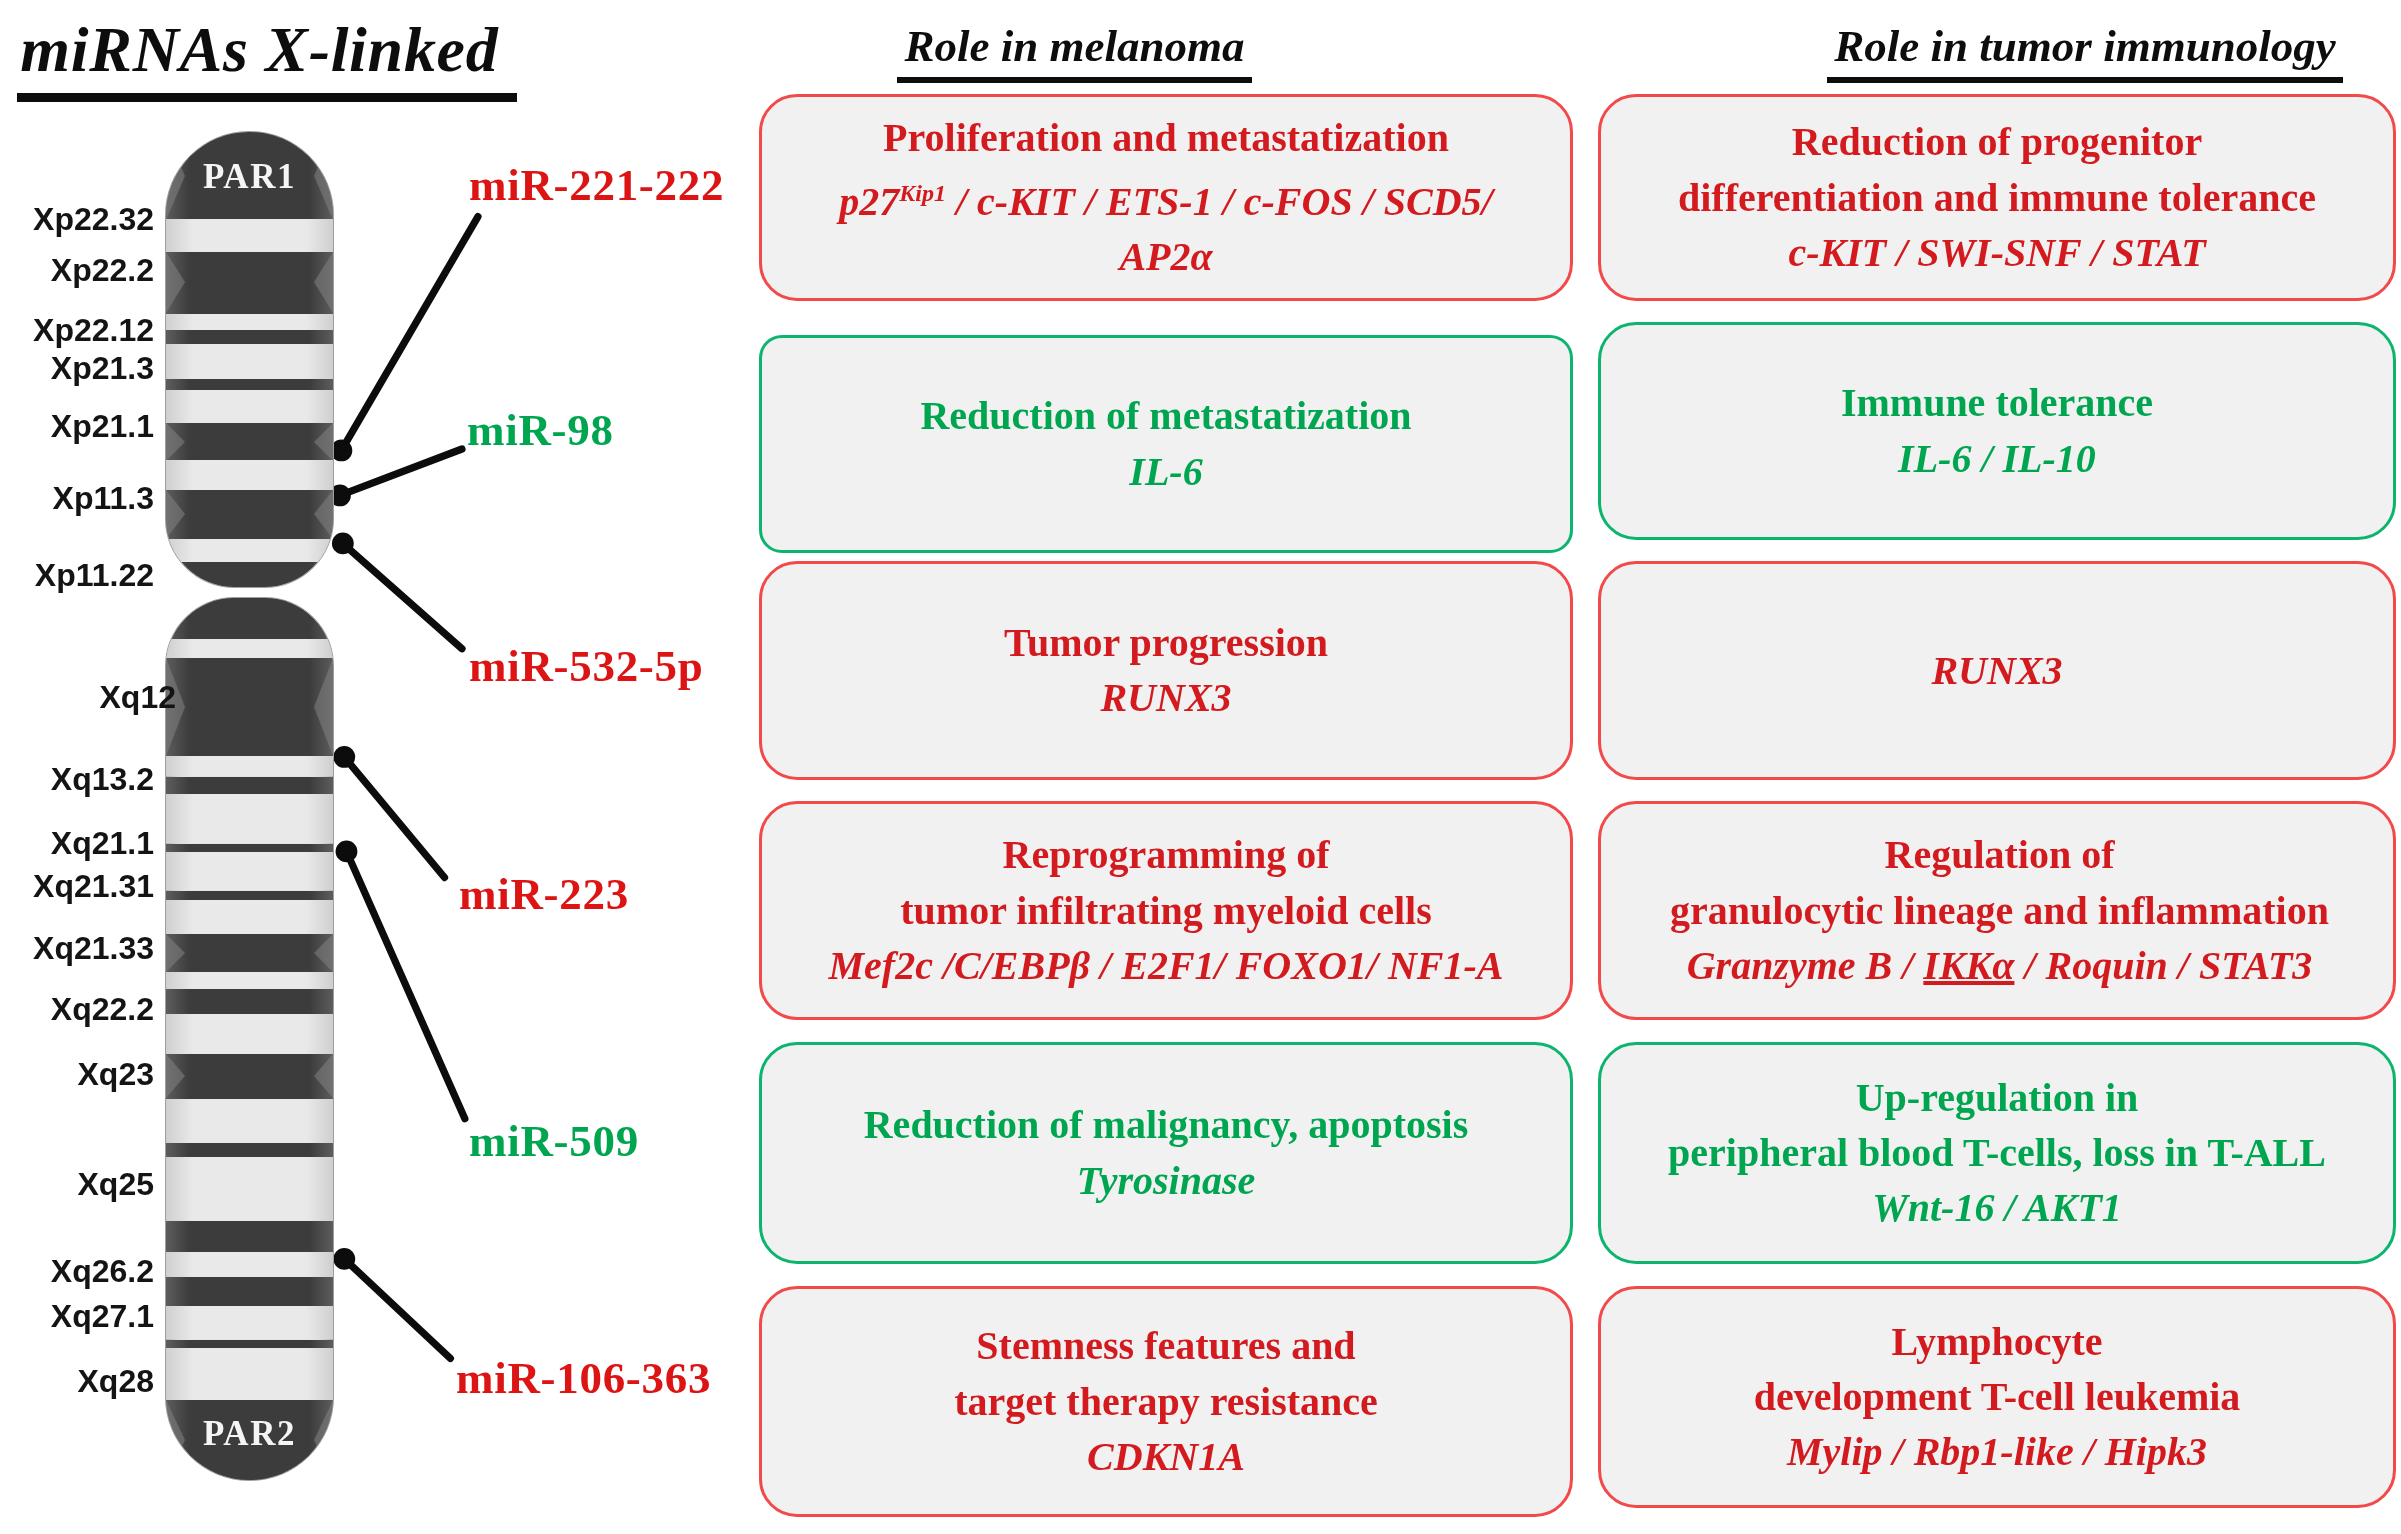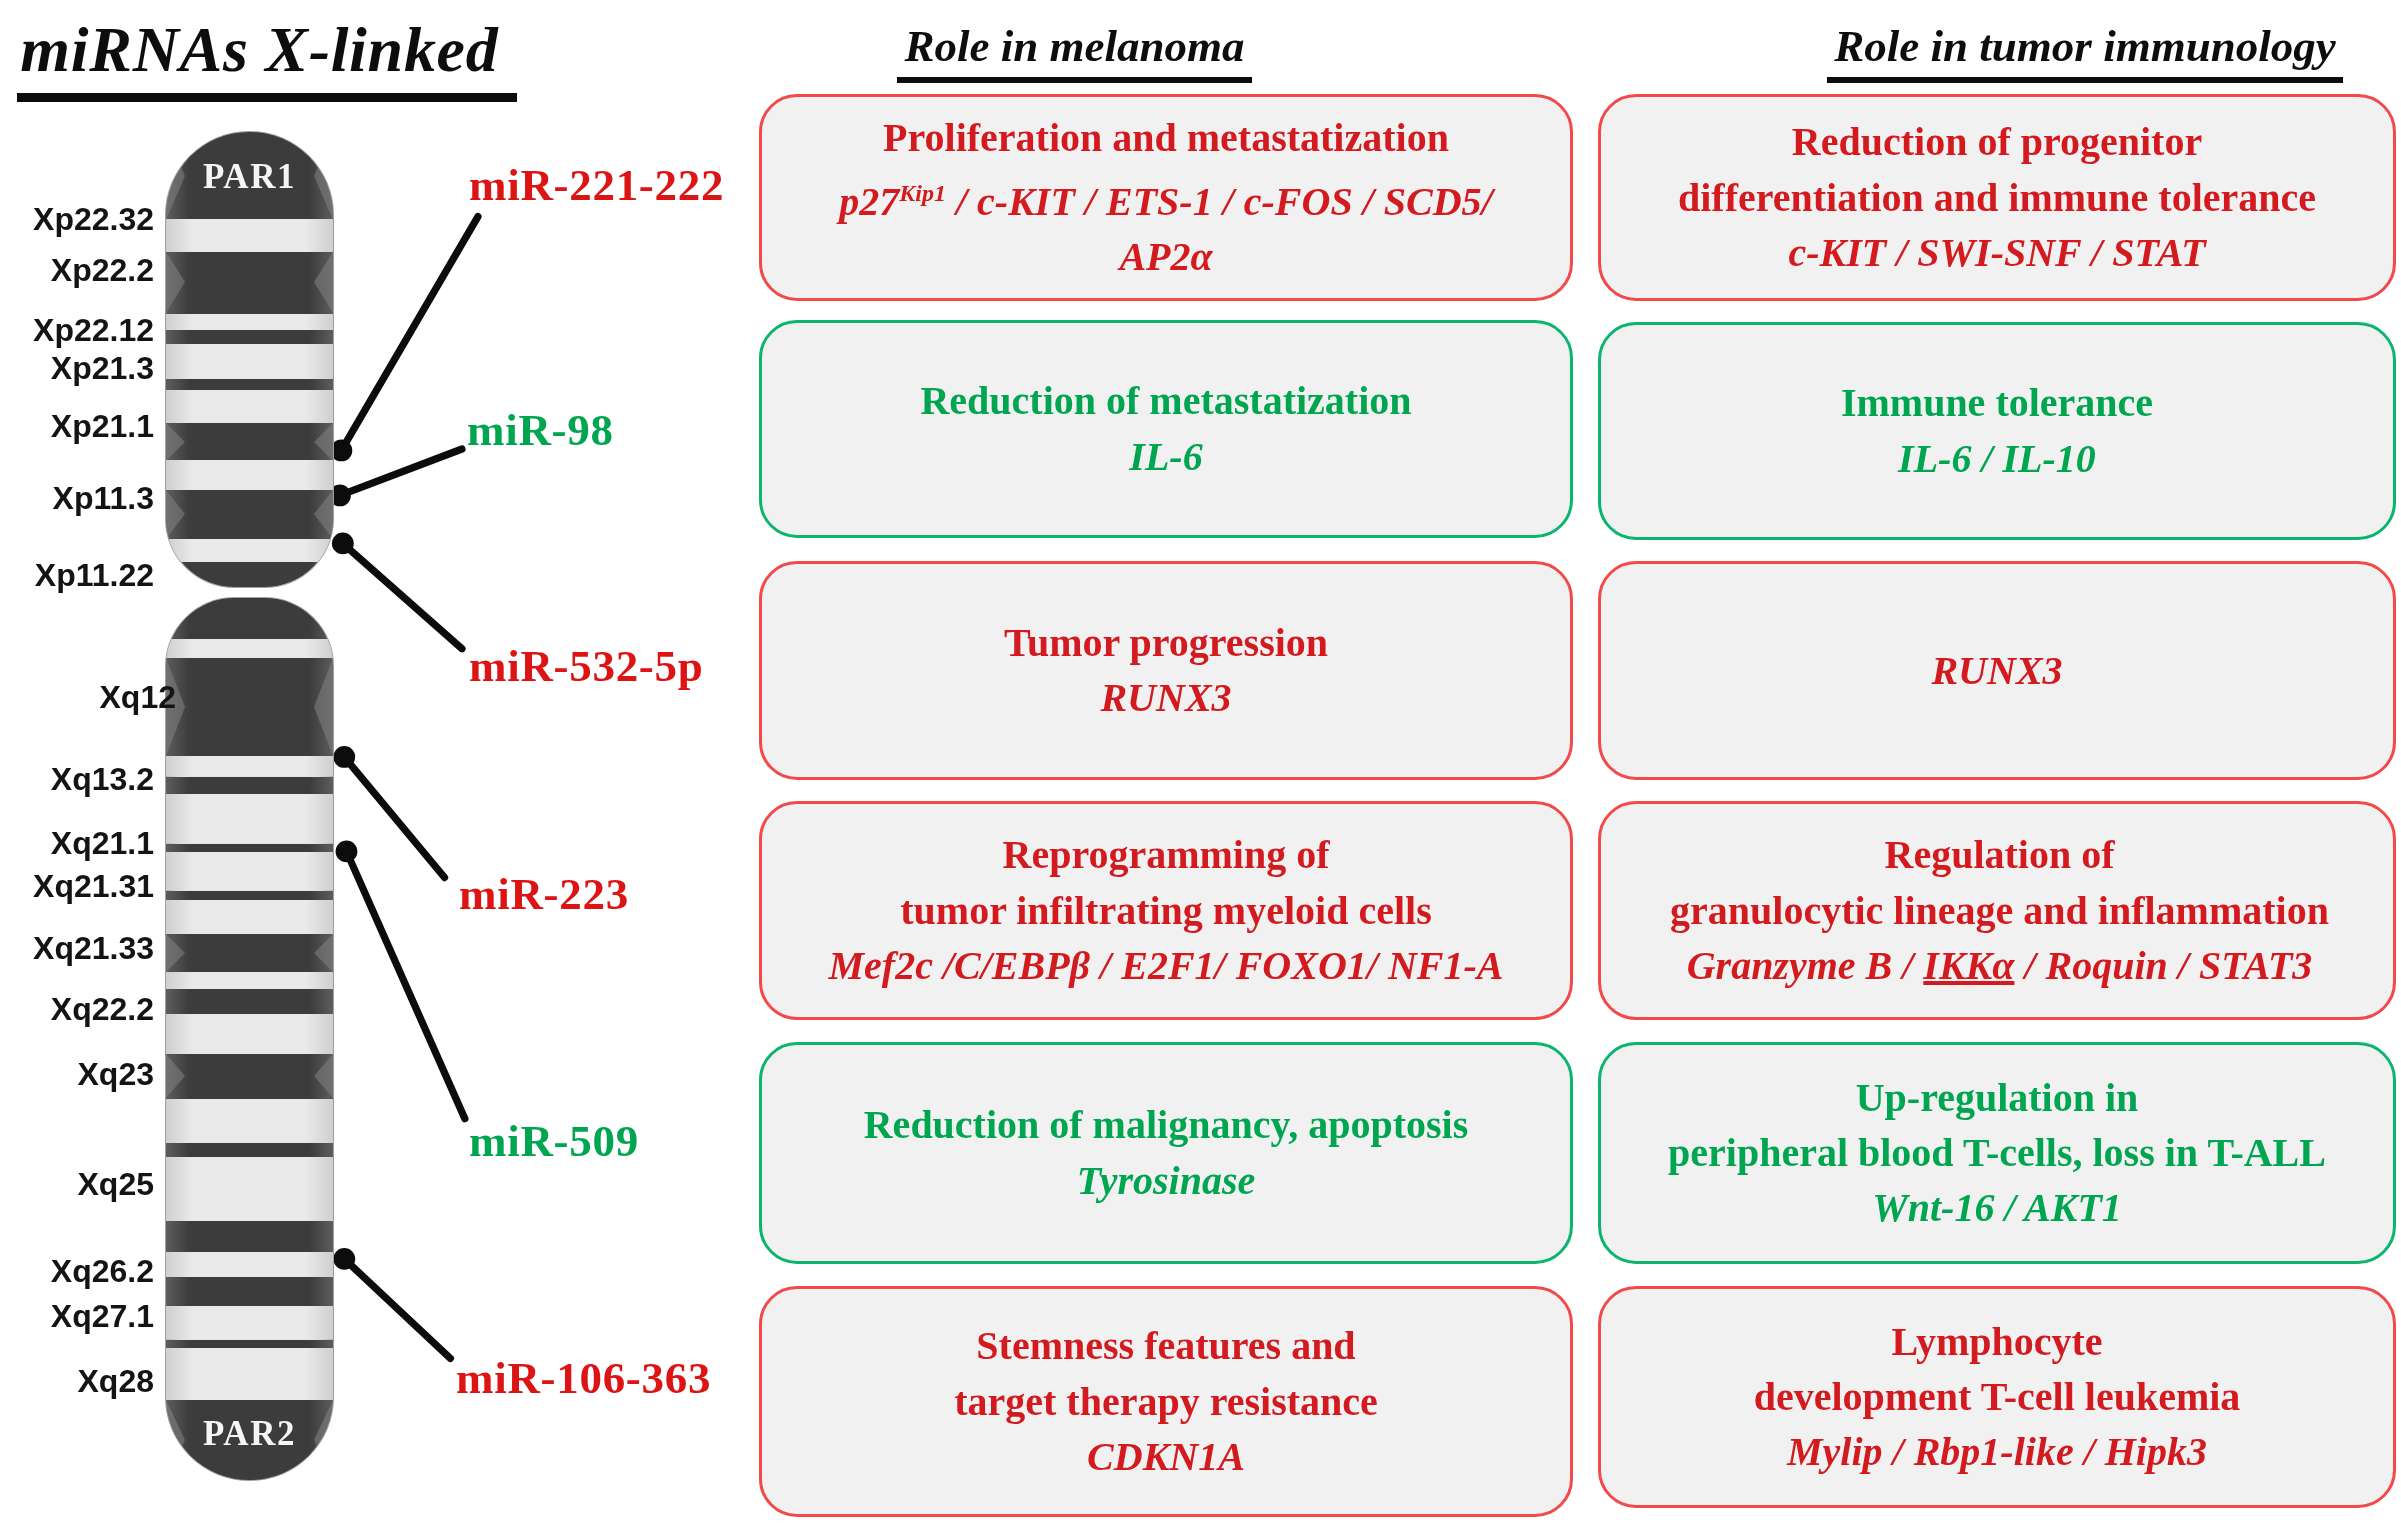--- a/index.html
+++ b/index.html
@@ -177,21 +177,21 @@
   <div class="mir red" style="left:469px;top:641px;">miR-532-5p</div>
   <div class="mir red" style="left:459px;top:869px;">miR-223</div>
   <div class="mir green" style="left:469px;top:1116px;">miR-509</div>
   <div class="mir red" style="left:456px;top:1353px;">miR-106-363</div>
 
   <div class="box red mel" style="top:94px;height:207px;">
     <div class="bt">Proliferation and metastatization</div>
     <div class="bg-line">p27<sup>Kip1</sup> / c-KIT / ETS-1 / c-FOS / SCD5/</div>
     <div class="bg-line">AP2α</div>
   </div>
-  <div class="box green mel" style="top:320px;height:218px;">
+  <div class="box green mel" style="top:335px;height:218px;border-radius:23px;">
     <div class="bt">Reduction of metastatization</div>
     <div class="bg-line">IL-6</div>
   </div>
   <div class="box red mel" style="top:561px;height:219px;">
     <div class="bt">Tumor progression</div>
     <div class="bg-line">RUNX3</div>
   </div>
   <div class="box red mel" style="top:801px;height:219px;">
     <div class="bt">Reprogramming of</div>
     <div class="bt">tumor infiltrating myeloid cells</div>

